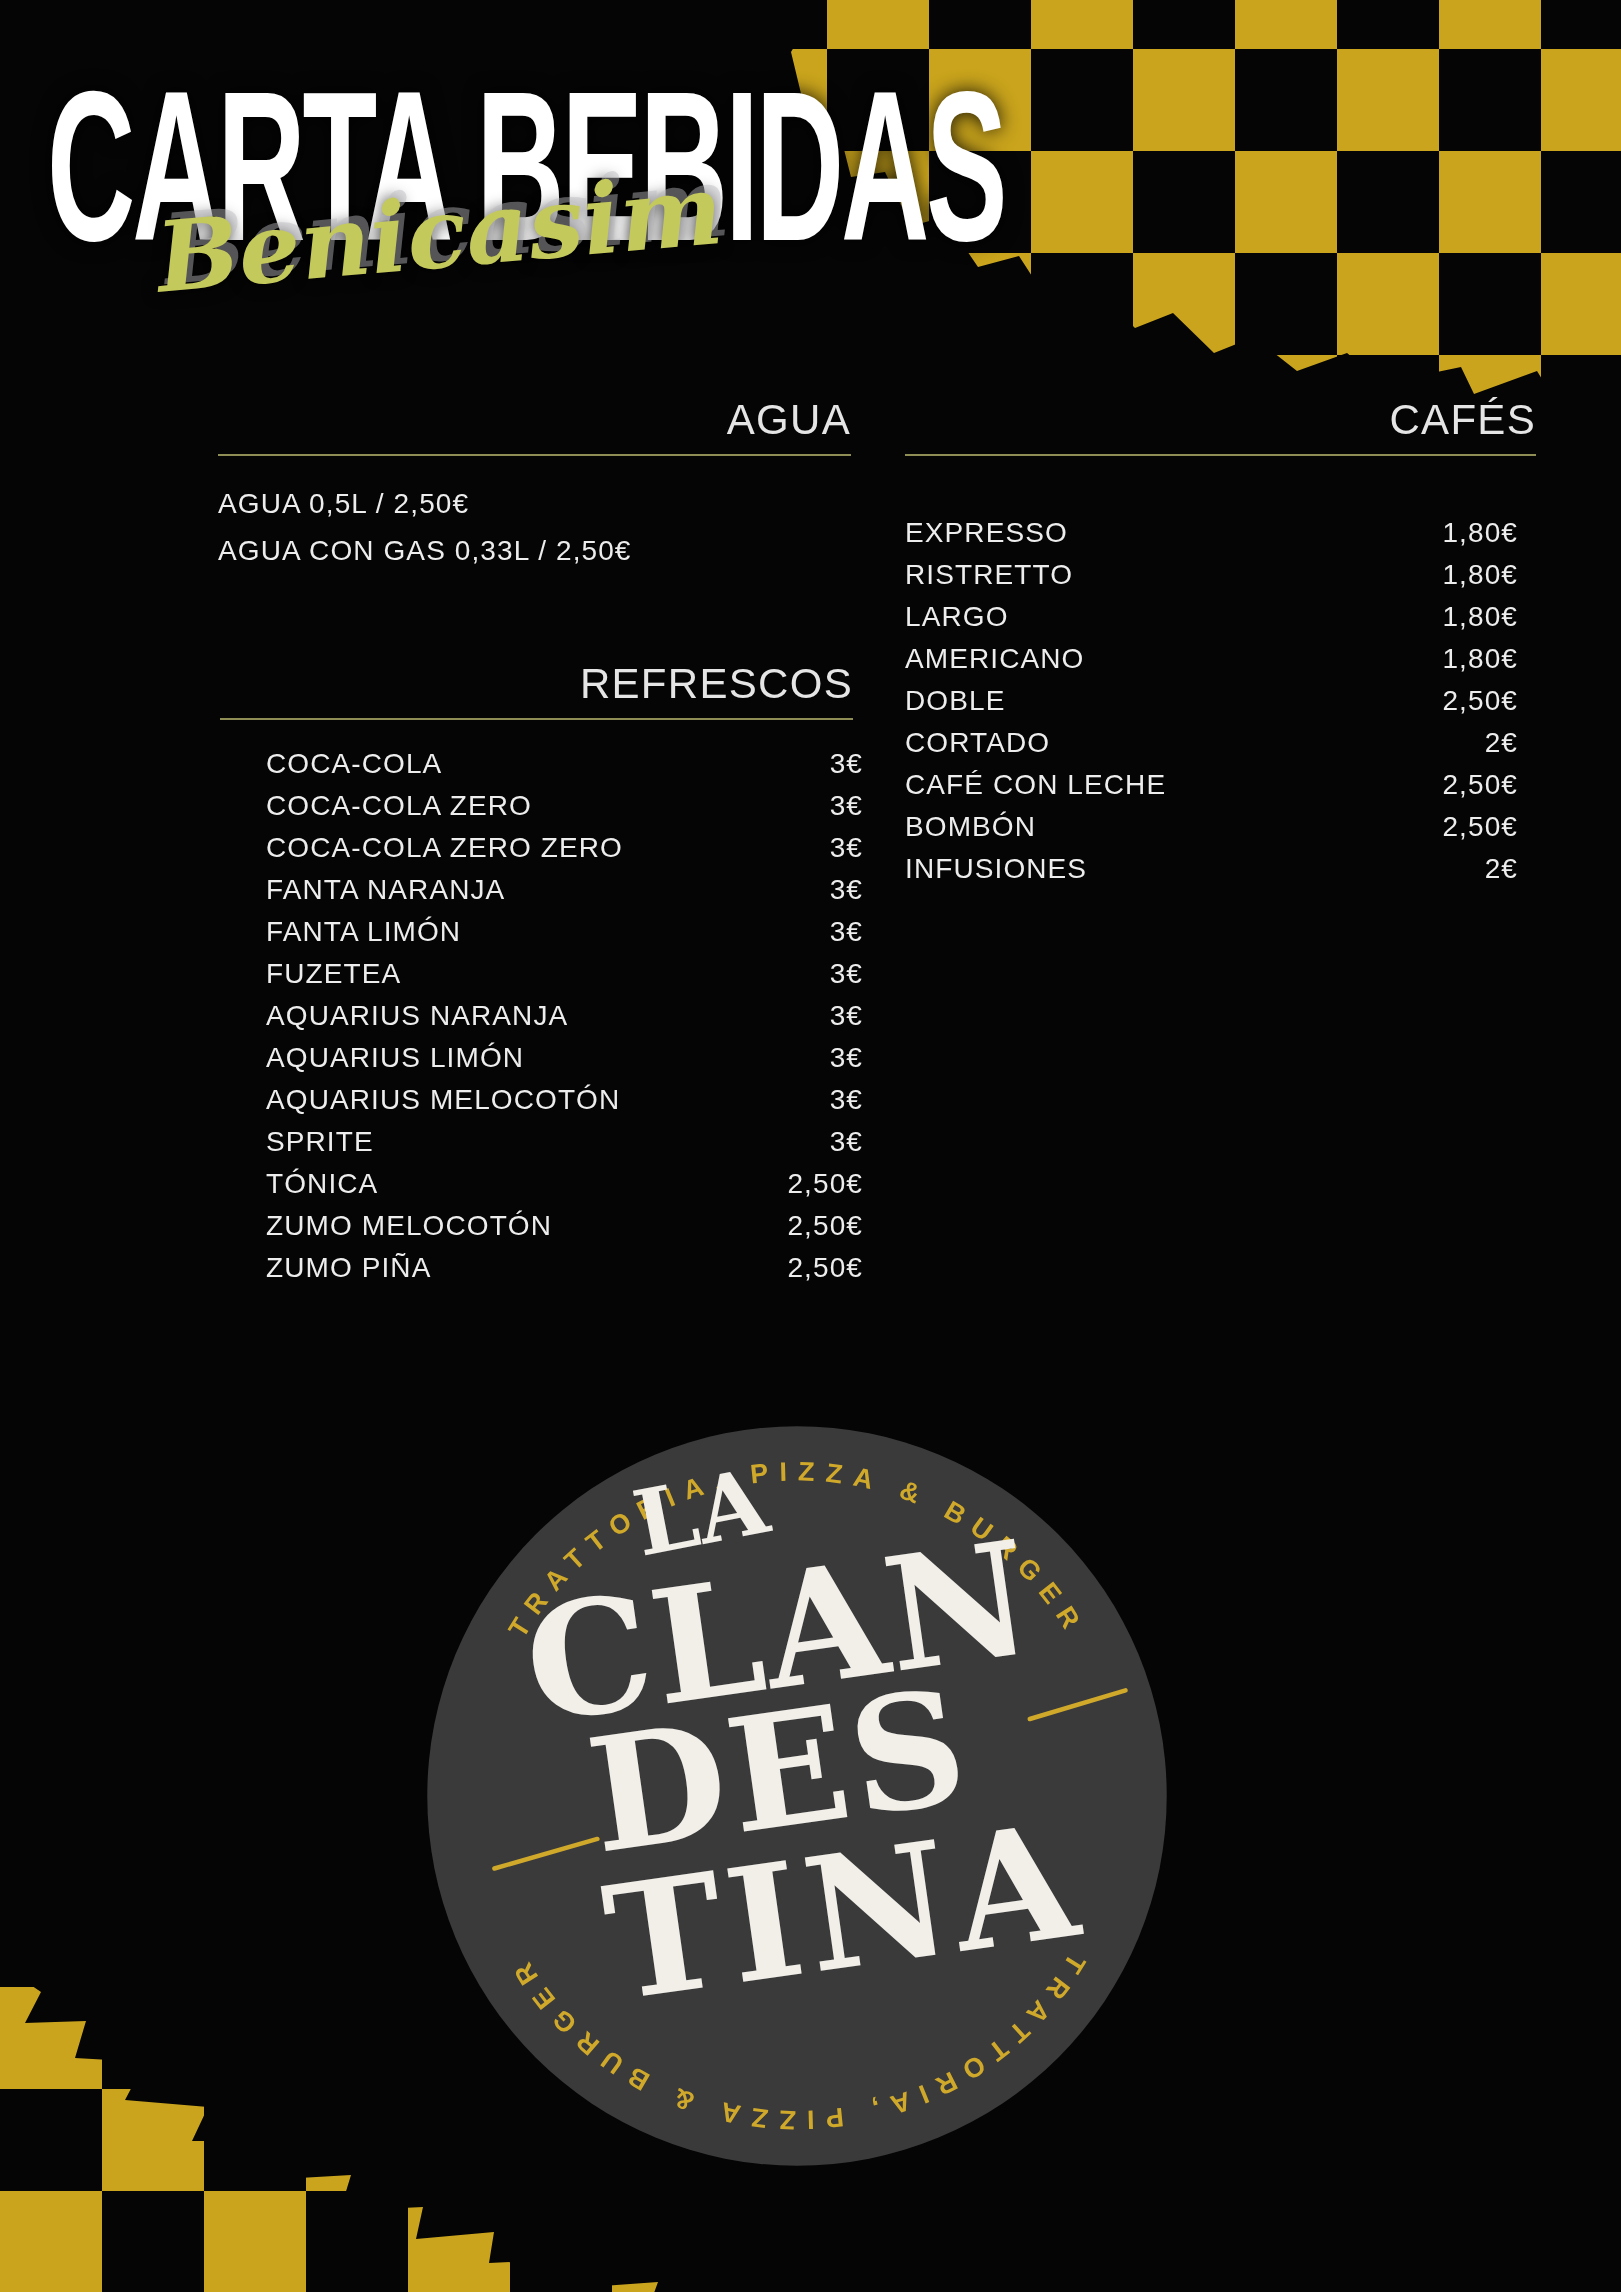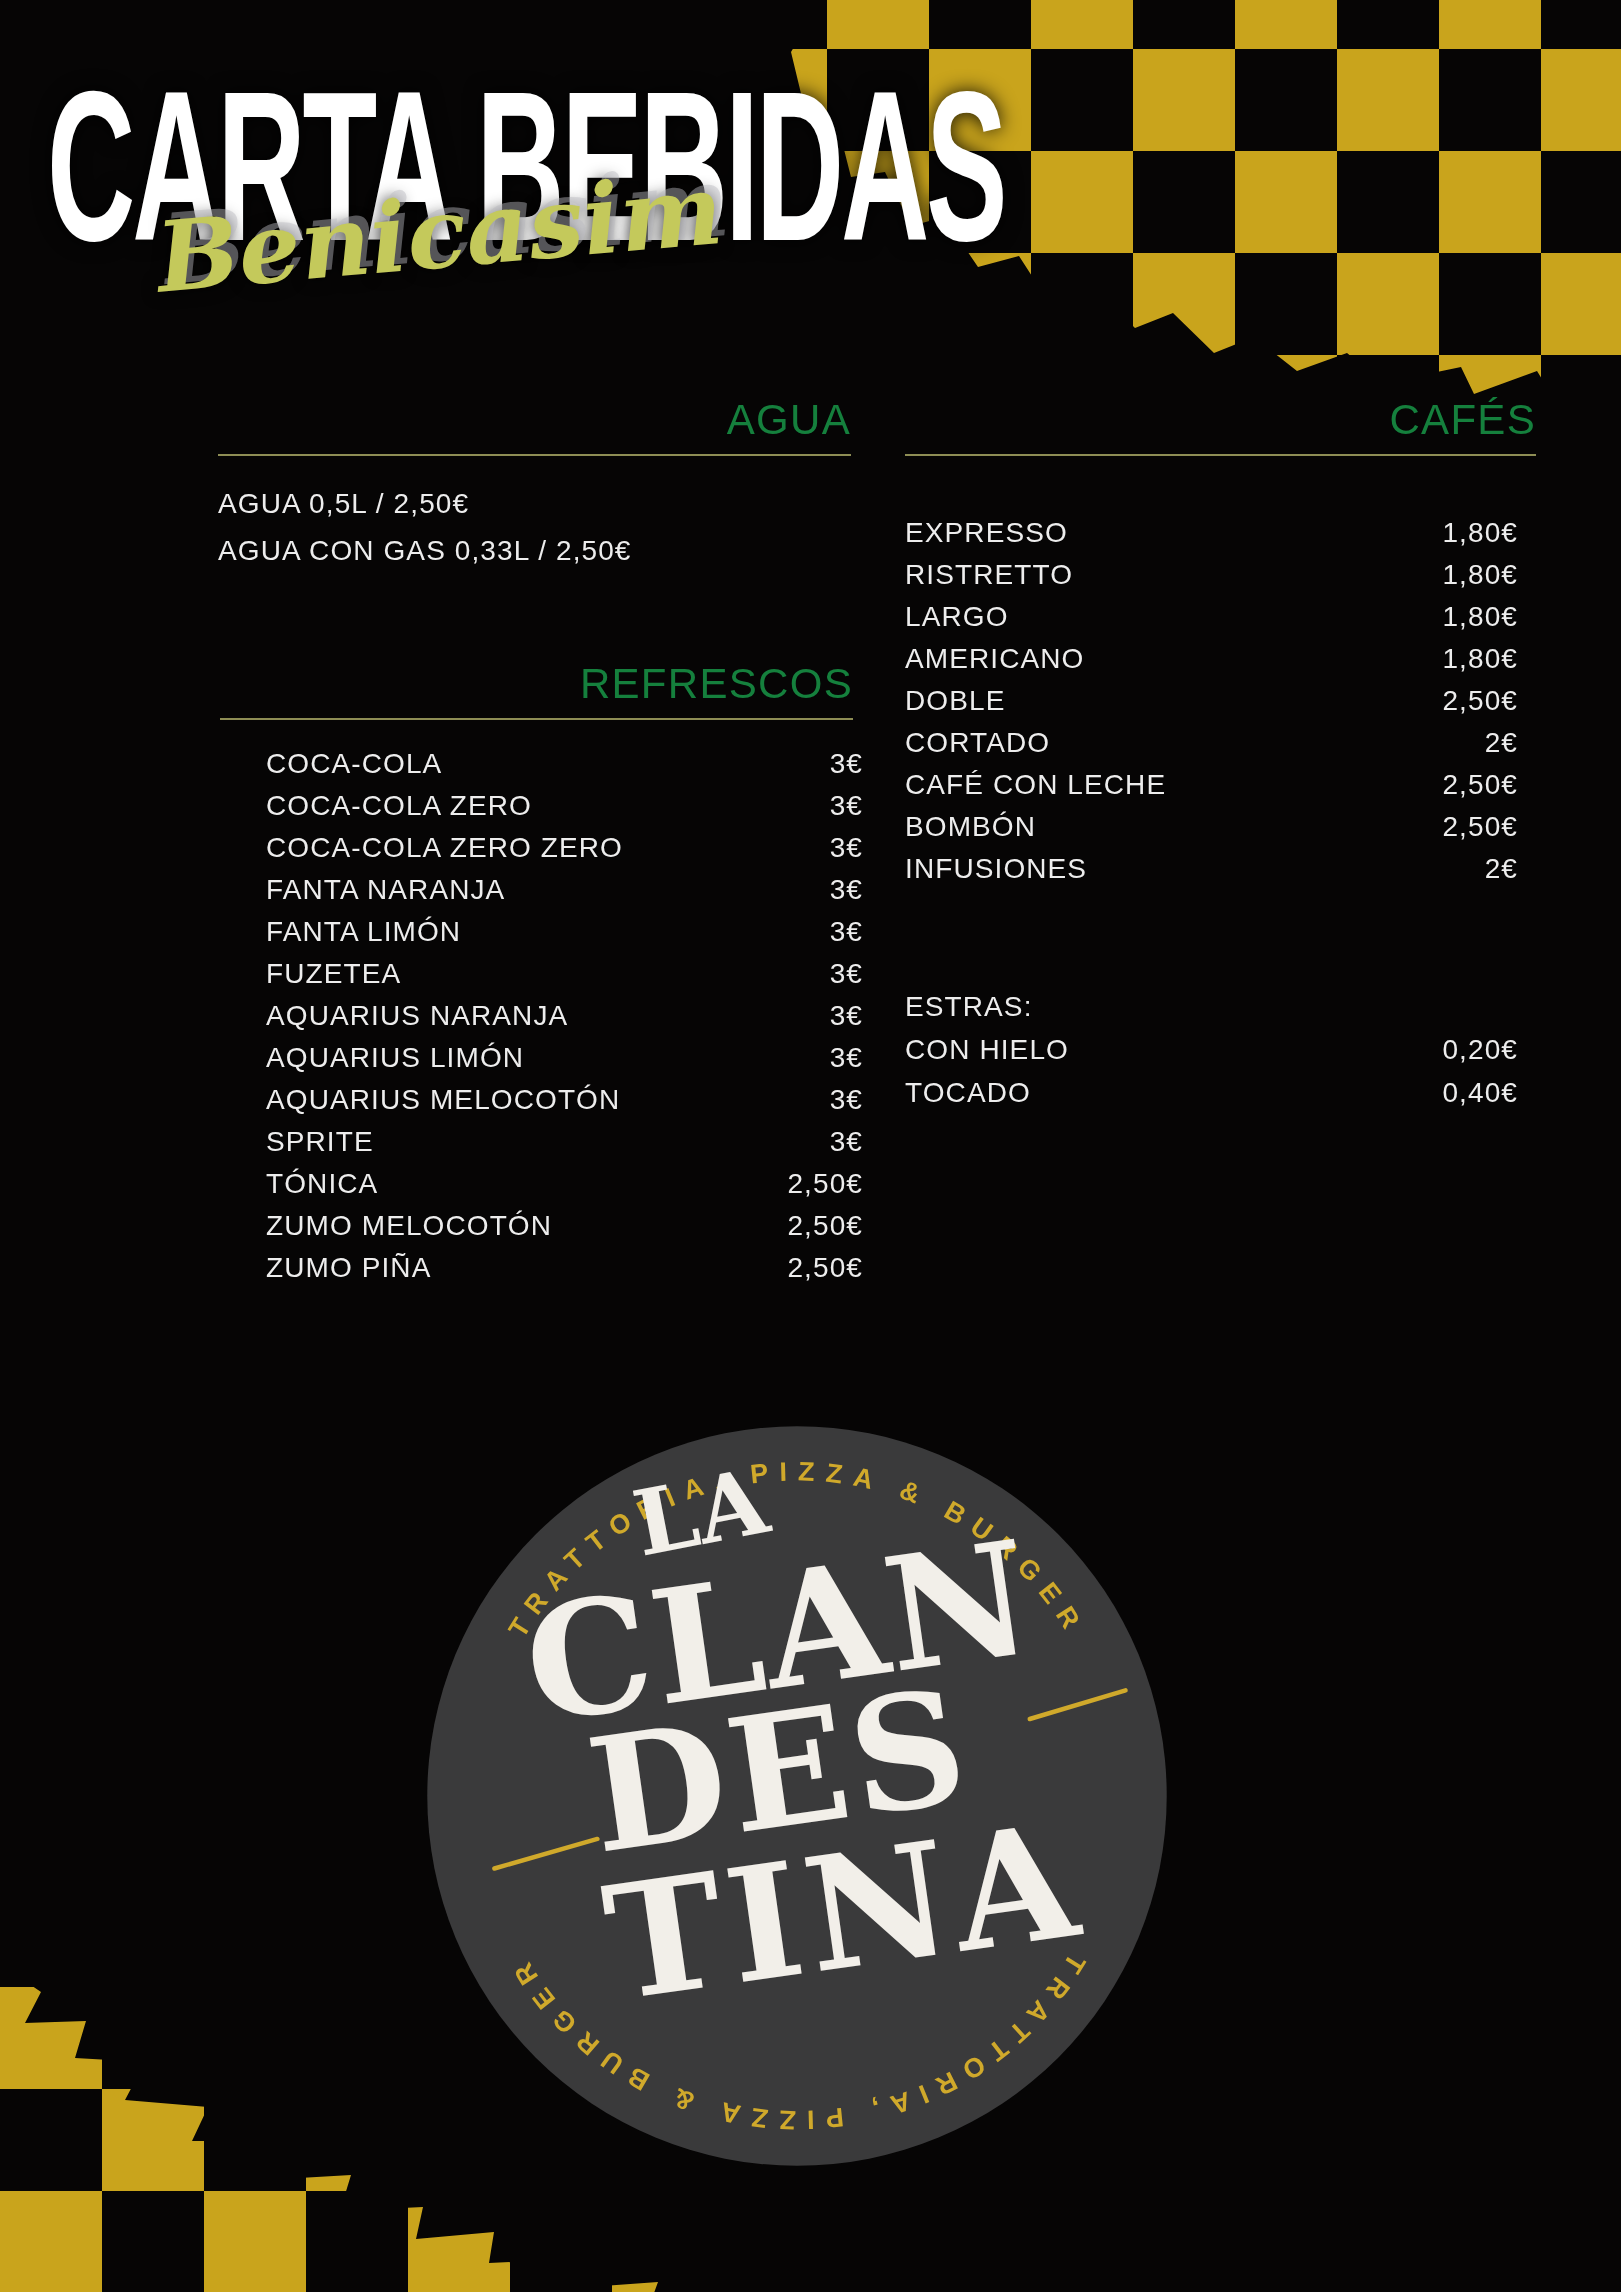--- a/index.html
+++ b/index.html
@@ -47,21 +47,21 @@
     position:absolute;left:157px;top:210px;
     font-family:"DejaVu Serif",serif;font-style:italic;font-weight:bold;
     font-size:97px;line-height:1;color:#c4c95b;white-space:nowrap;
     transform:rotate(-5deg);transform-origin:0 50%;
     text-shadow:7.2px -7.2px 0 rgba(186,186,192,.45),0 0 16px rgba(0,0,0,.85);
   }
   
   .section-head{position:absolute;}
   .section-head h2{
     margin:0;font-size:42px;font-weight:400;letter-spacing:1.3px;
-    color:#15803d;line-height:1.1;
+    color:#e5e5e5;line-height:1.1;
   }
   .rule{height:1.8px;background:#8e8e55;margin-top:10.7px;}
   .menu-list{position:absolute;}
   .row{display:flex;justify-content:space-between;align-items:center;height:42px;}
   .row-tall{height:47px;}
   .row .label,.row .price,.plain-item{
     font-size:28px;letter-spacing:1.1px;color:#ededed;font-weight:400;white-space:nowrap;
   }
   
   .logo{position:absolute;left:421px;top:1420px;width:752px;height:752px;}
@@ -195,33 +195,20 @@
     <div class="row">
         <span class="label">BOMBÓN</span>
         <span class="price">2,50€</span>
       </div>
     <div class="row">
         <span class="label">INFUSIONES</span>
         <span class="price">2€</span>
       </div>
   </div>
 
-  <div class="menu-list" style="left:905px;top:985px;width:613px;">
-    <div class="row" style="height:43px;">
-      <span class="label">ESTRAS:</span>
-    </div>
-    <div class="row" style="height:43px;">
-        <span class="label">CON HIELO</span>
-        <span class="price">0,20€</span>
-      </div>
-    <div class="row" style="height:43px;">
-        <span class="label">TOCADO</span>
-        <span class="price">0,40€</span>
-      </div>
-  </div>
 
   <div class="logo">
     <svg width="752" height="752" viewBox="0 0 840 840">
       <defs>
         <path id="arcTop" d="M 73.4 481.1 A 352 352 0 1 1 766.6 481.1" fill="none"></path>
         <path id="arcBottom" d="M 766.6 481.1 A 352 352 0 0 1 73.4 481.1" fill="none"></path>
       </defs>
       <circle cx="420" cy="420" r="413" fill="#3a3a3b"></circle>
       <line x1="82" y1="501" x2="197" y2="468" stroke="#d0a92b" stroke-width="5" stroke-linecap="round"></line>
       <line x1="680" y1="334" x2="787" y2="302" stroke="#d0a92b" stroke-width="5" stroke-linecap="round"></line>

